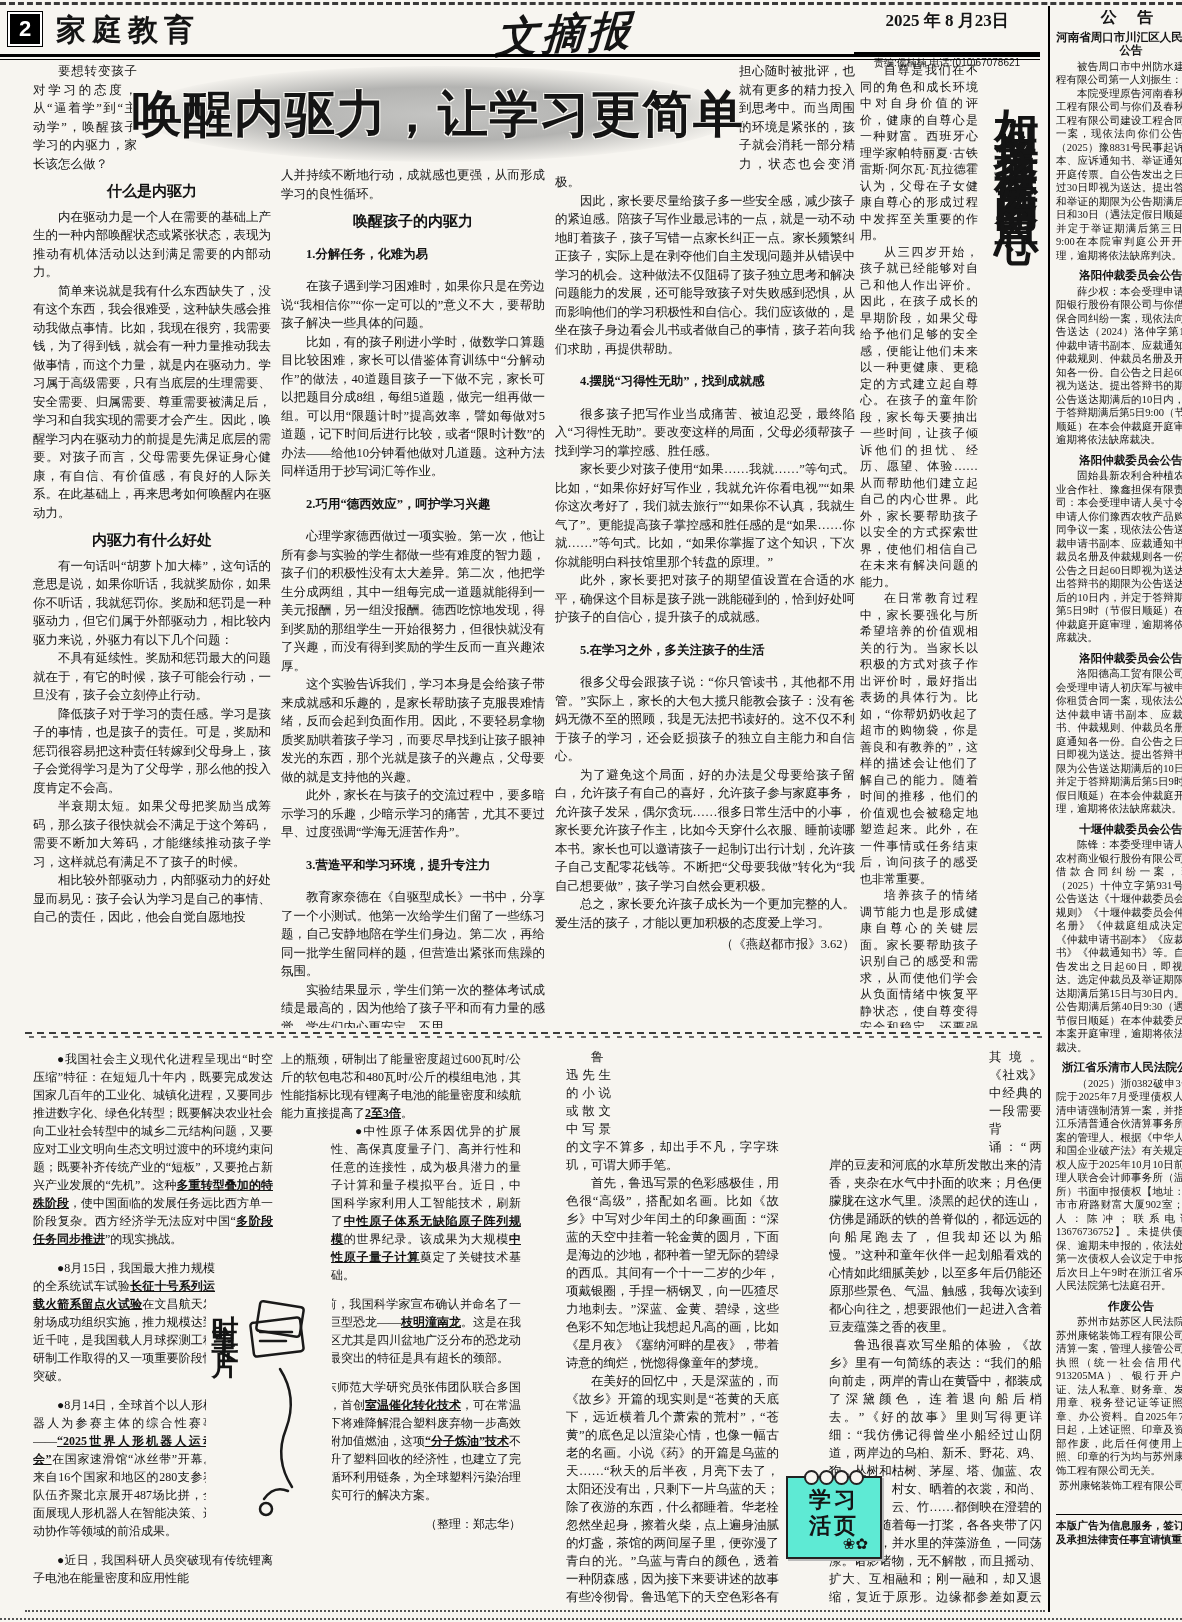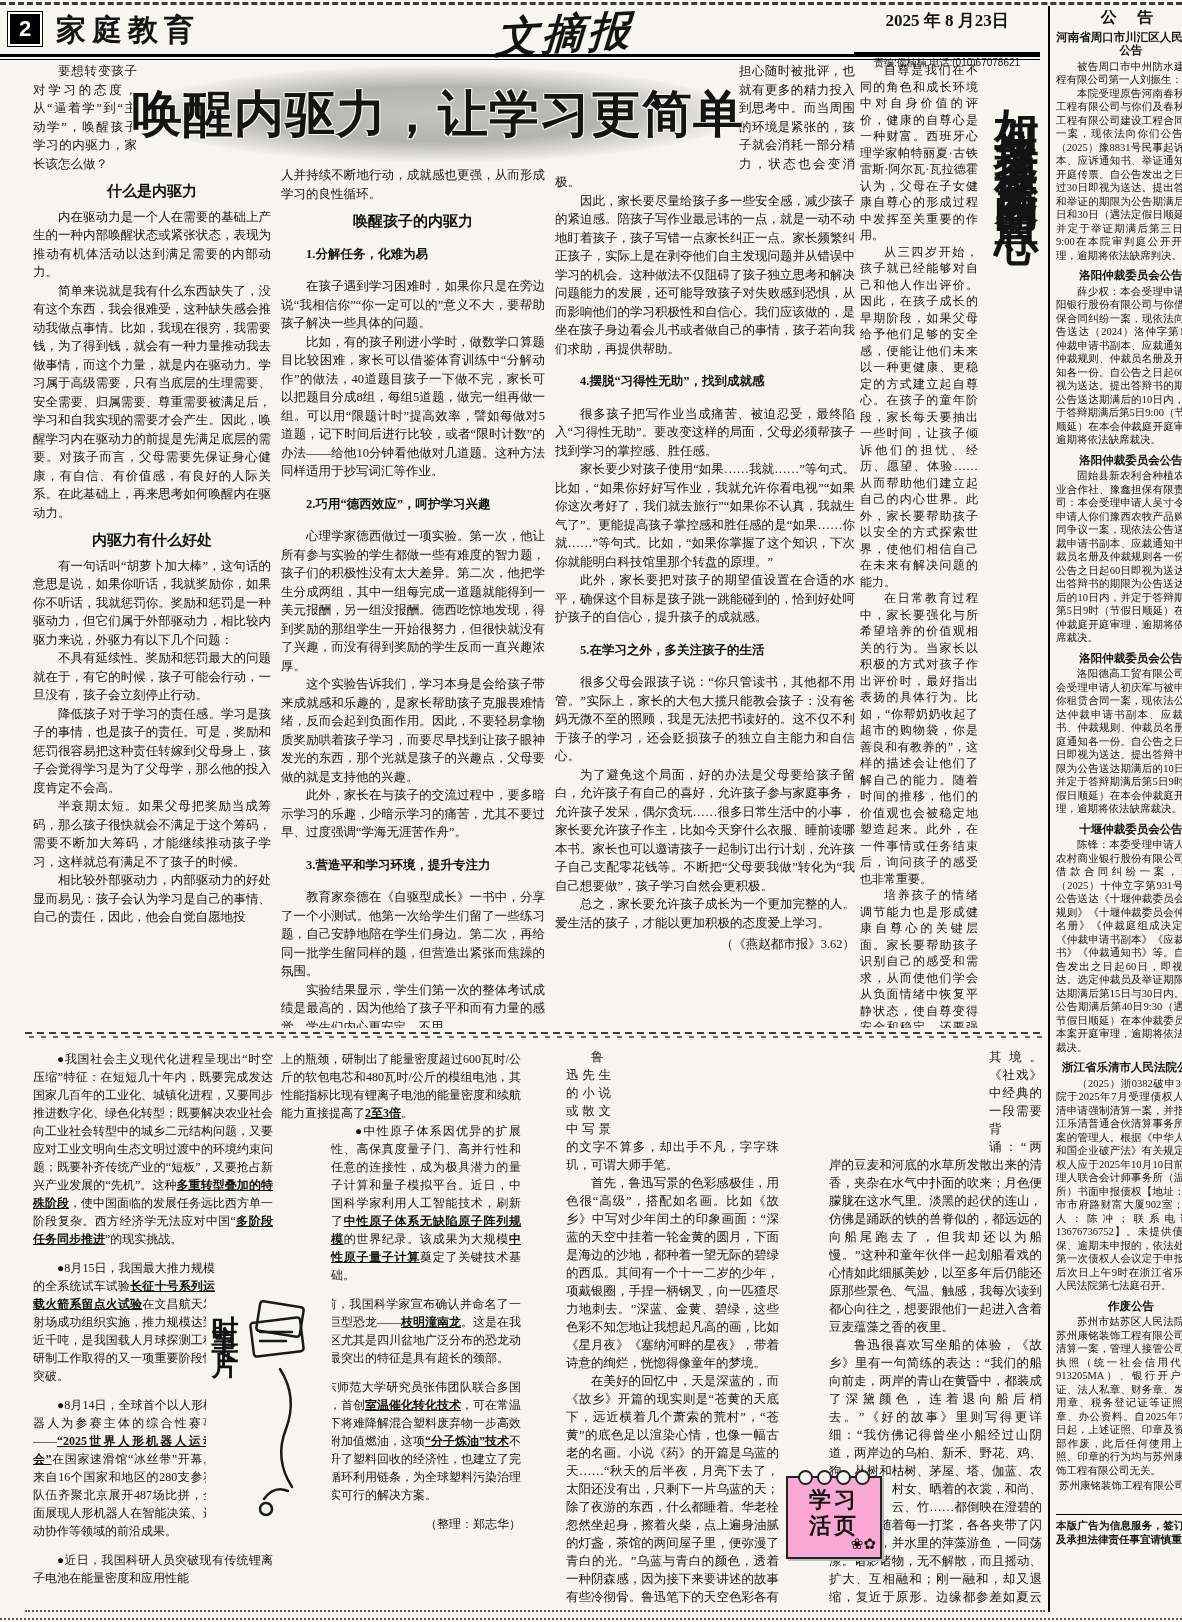--- a/index.html
+++ b/index.html
@@ -69,21 +69,21 @@
   .ci-chars{writing-mode:vertical-rl;text-orientation:upright;font-size:27px;font-weight:900;
             letter-spacing:12px;line-height:34px;}
   
   .lux{position:absolute;left:528px;top:1048px;width:514px;height:564px;}
   .lux-title{position:absolute;left:86px;top:24px;width:424px;text-align:center;
              font-size:34px;font-weight:900;white-space:nowrap;letter-spacing:2px;}
   .lux-cols{display:flex;gap:12px;height:560px;}
   .lc{width:251px;overflow:hidden;font-size:12.5px;line-height:18px;text-align:justify;margin-left:38px;}
   .srcind{margin-left:104px;text-indent:0;margin-top:2px;}
   .notesicon{position:absolute;left:258px;top:428px;width:96px;z-index:3;}
-  .ni-body{border:2px solid #222;background:#f9a8d4;padding:8px 4px 4px;text-align:center;
+  .ni-body{border:2px solid #222;background:#5eead4;padding:8px 12px 4px;text-align:center;
            box-shadow:2px 2px 0 #bbb;}
   .spiral{display:flex;justify-content:space-around;margin:-16px 4px 2px;}
   .ring{width:11px;height:11px;border:2px solid #222;border-radius:50%;background:#f7f5f0;}
   .ni-label{font-size:22px;font-weight:900;width:52px;margin:0 auto;line-height:26px;letter-spacing:3px;}
   .ni-flower{font-size:15px;text-align:right;margin-top:-4px;}
   .dot1{position:absolute;left:25px;top:1610px;width:1020px;border-top:2px dotted #555;}
   .dot2{position:absolute;left:0;top:1618px;width:1182px;border-top:2px dotted #555;}
 </style>
 </head>
 <body>

